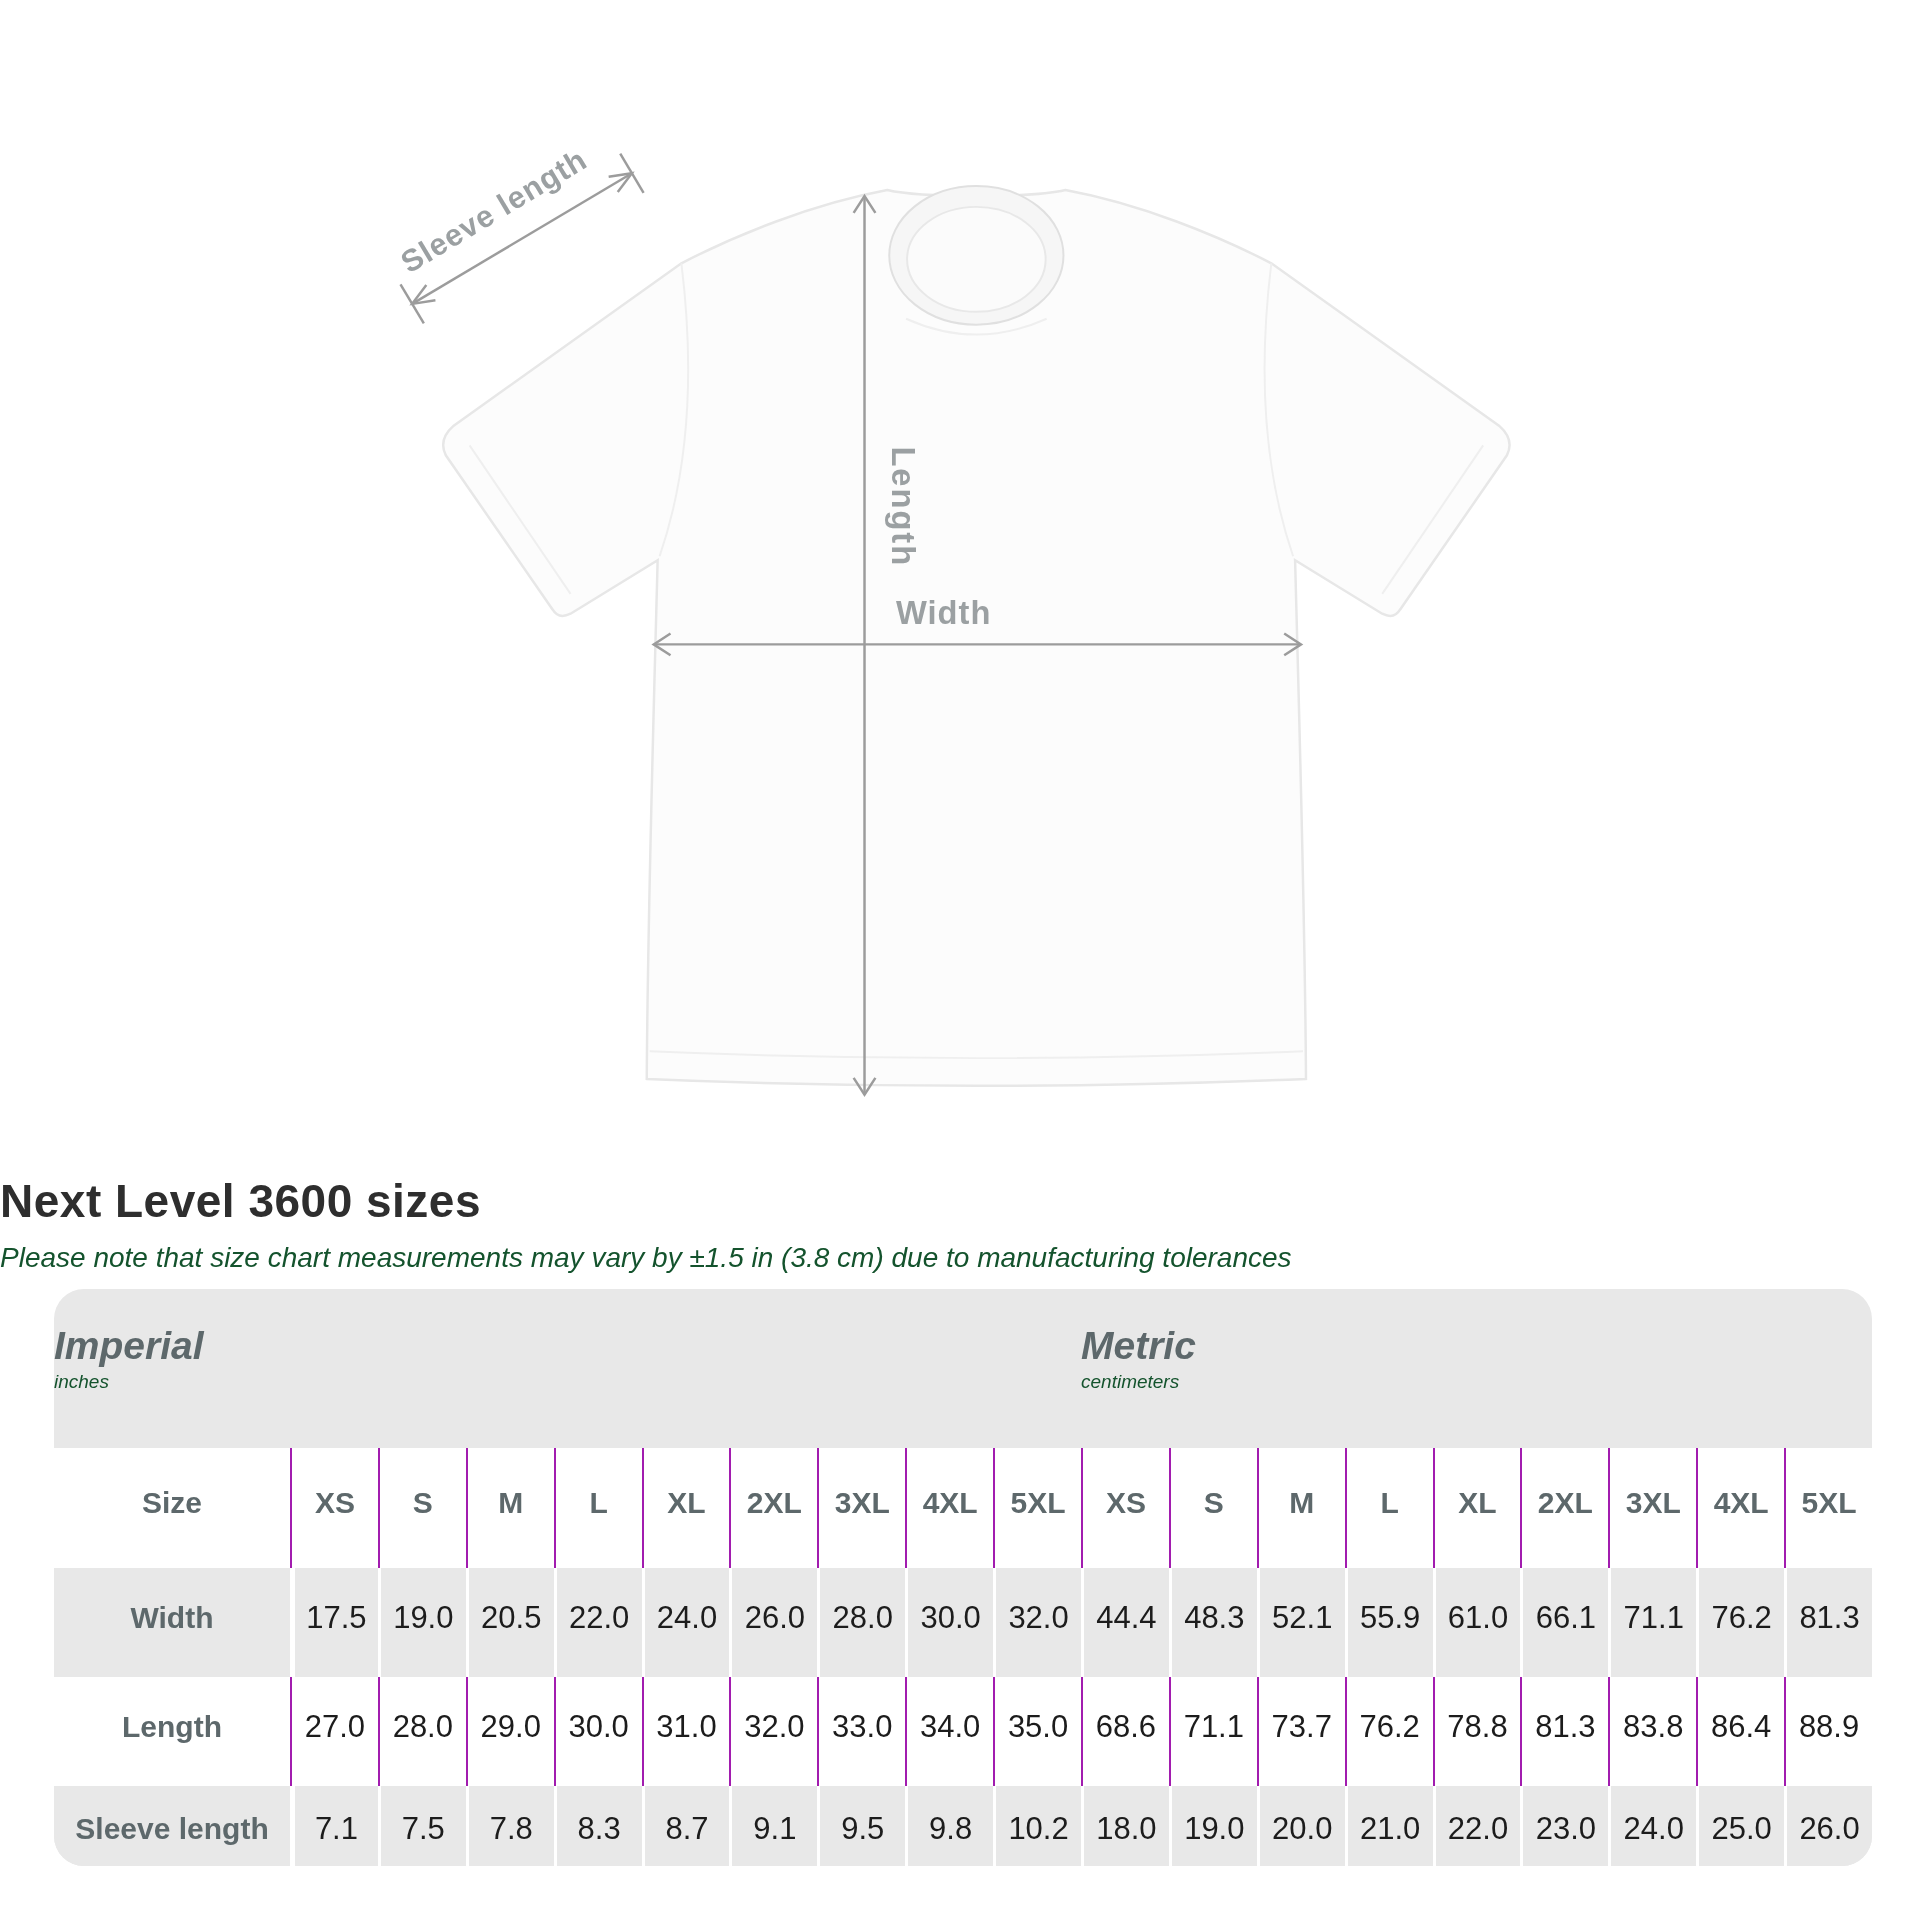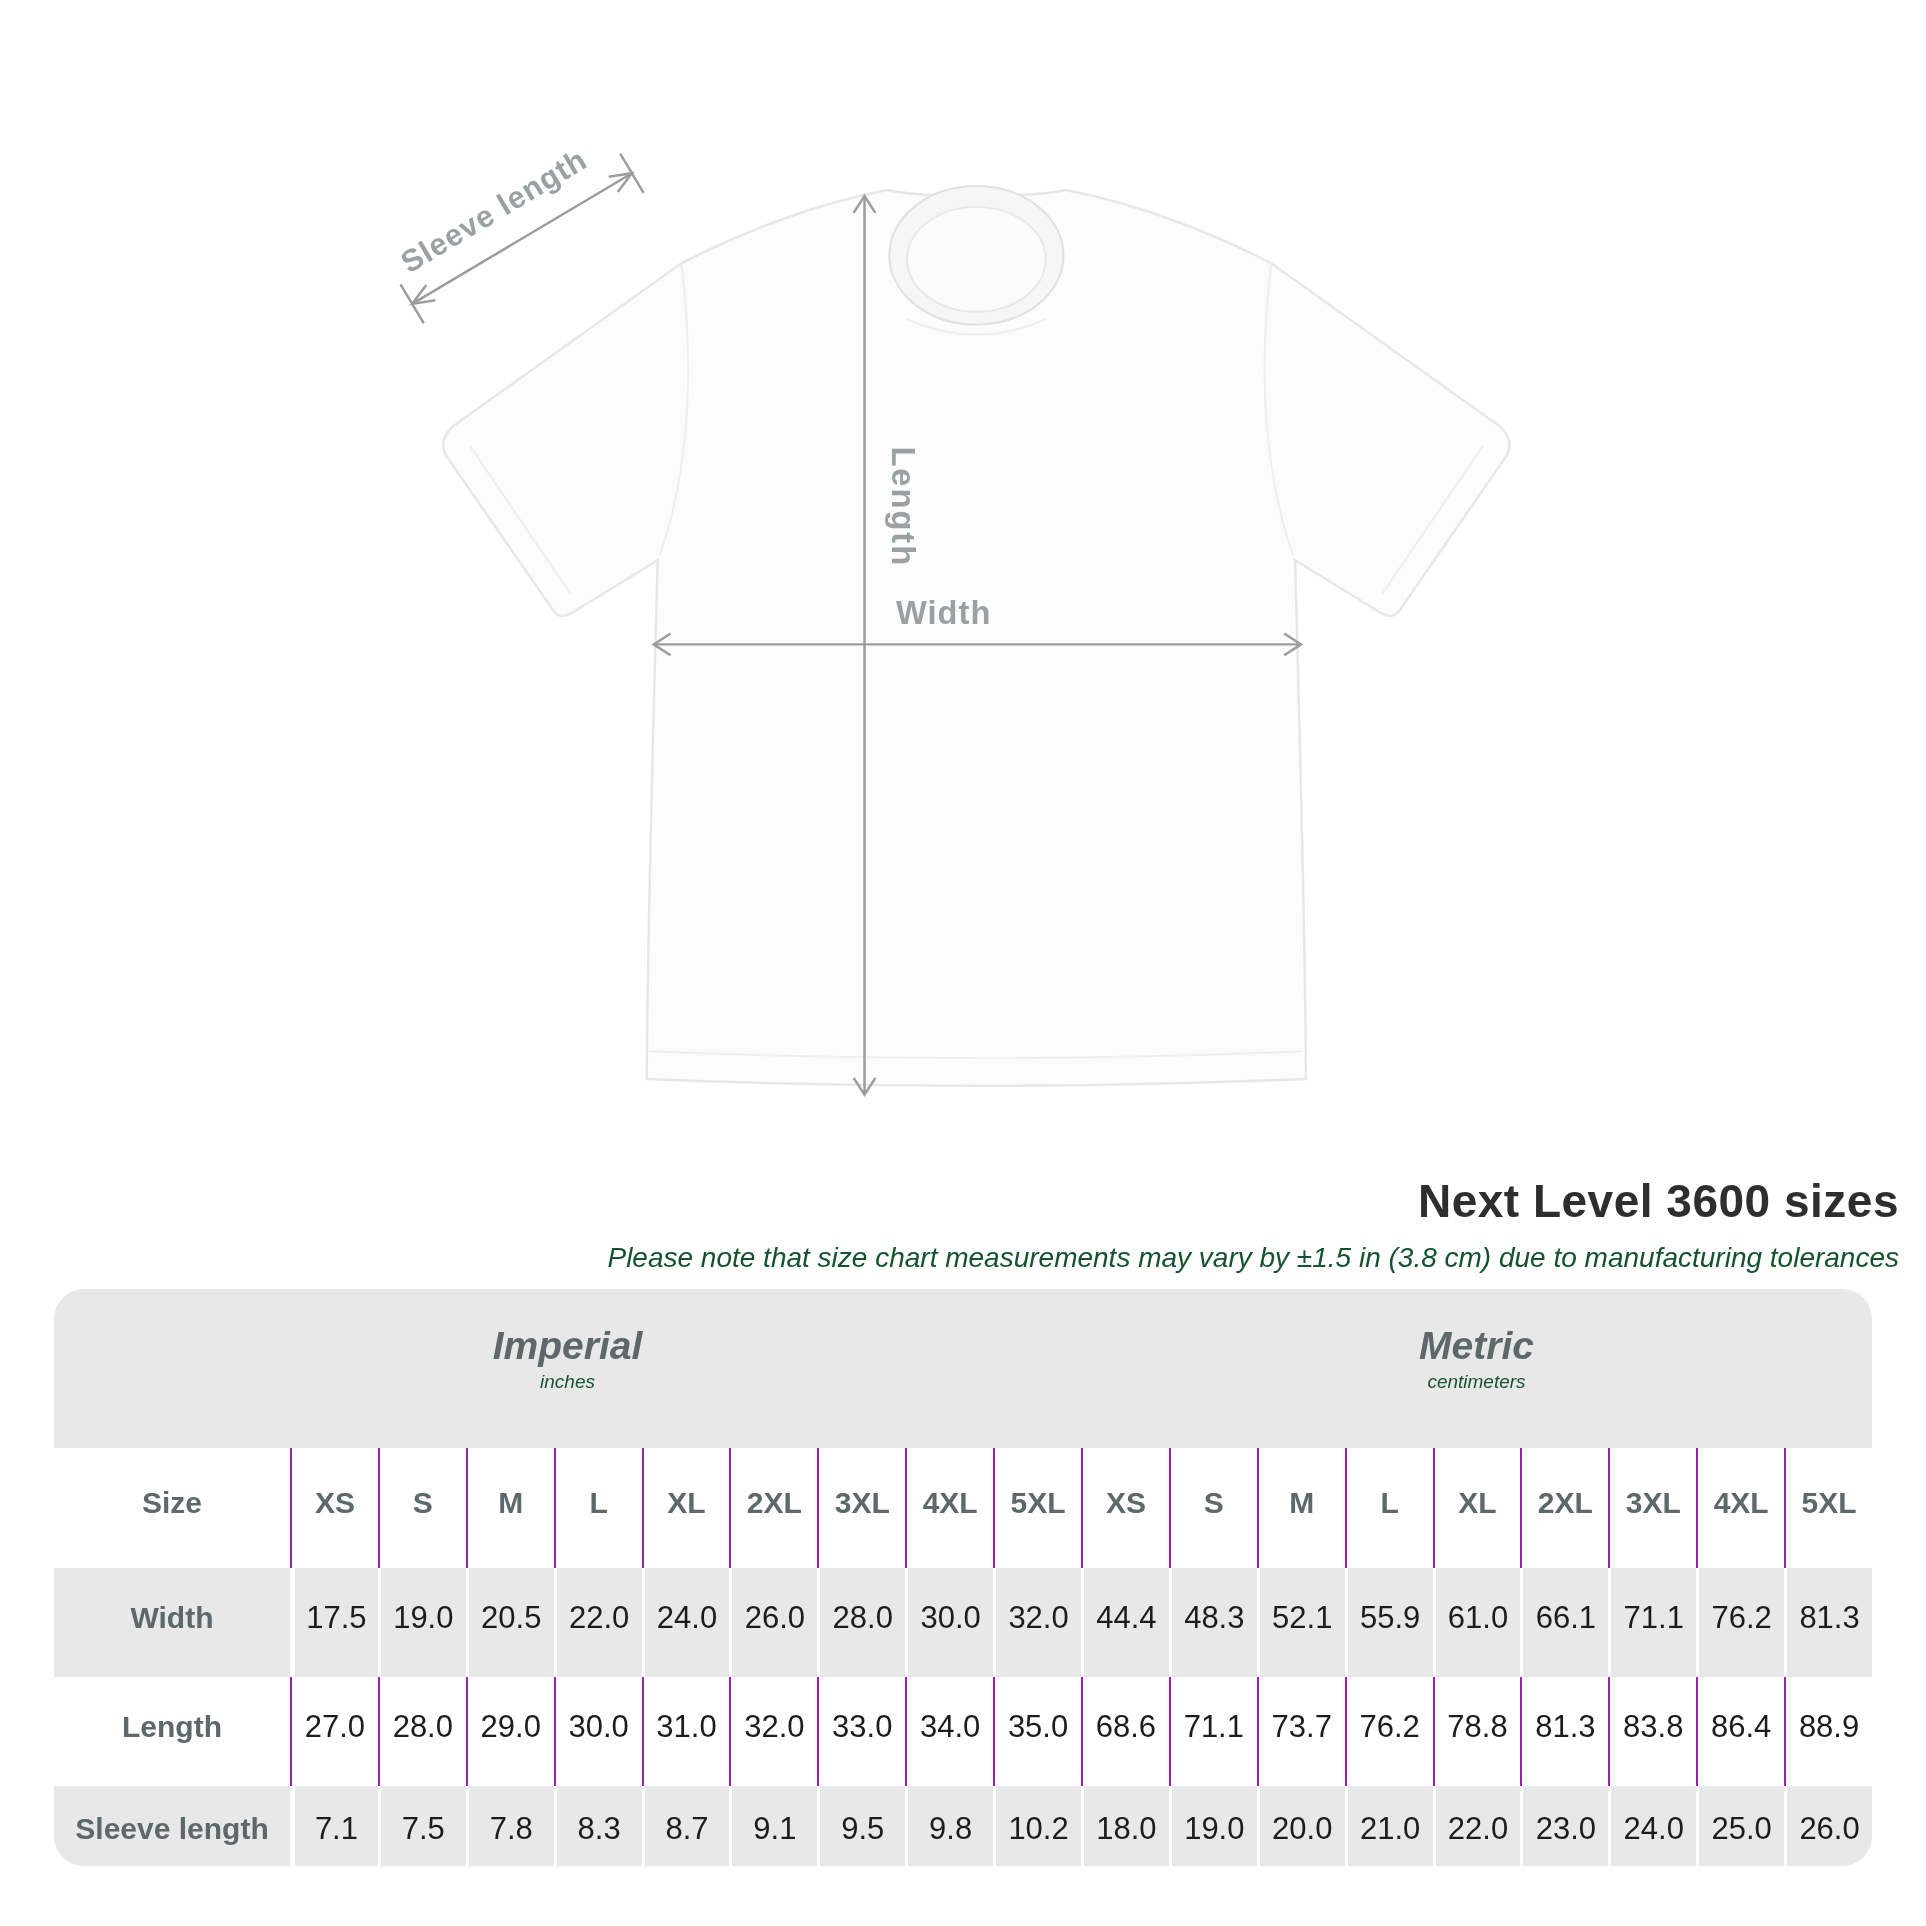--- a/index.html
+++ b/index.html
@@ -10,30 +10,30 @@
   
   .diagram{position:absolute;left:0;top:0;width:1927px;height:1168px;}
   .dim-line{stroke:#9c9c9c;stroke-width:2.5;fill:none;}
   .dim-tick{stroke:#9c9c9c;stroke-width:2.5;fill:none;}
   .dim-text{font-family:"Liberation Sans", sans-serif;font-weight:bold;fill:#9ba0a2;}
   .shirt-outline{fill:#fcfcfc;stroke:#e7e7e7;stroke-width:2.5;}
   .shirt-seam{fill:none;stroke:#efefef;stroke-width:2;}
   .collar-outer{fill:#f6f6f6;stroke:#e0e0e0;stroke-width:2;}
   .collar-inner{fill:#fbfbfb;stroke:#e8e8e8;stroke-width:2;}
   
-  .title-block{position:absolute;left:0;top:1174px;width:1899px;text-align:right;}
+  .title-block{position:absolute;left:0;top:1174px;width:1899px;text-align:left;}
   .page-title{margin:0;font-size:46px;font-weight:bold;color:#2e2e2e;letter-spacing:0.5px;}
   .page-subtitle{margin:14px 0 0 0;font-size:28px;font-style:italic;color:#14532d;}
   
   .size-panel{
     position:absolute;left:54px;top:1289px;width:1818px;height:577px;
     background:#e8e8e8;border-radius:30px;overflow:hidden;
   }
   .unit-row{display:grid;grid-template-columns:1027px 791px;height:159px;}
-  .unit-cell{text-align:center;padding-top:34px;box-sizing:border-box;}
+  .unit-cell{text-align:left;padding-top:34px;box-sizing:border-box;}
   .unit-label{font-size:39px;font-weight:bold;font-style:italic;color:#5d686b;line-height:46px;}
   .unit-sub{font-size:19px;font-style:italic;color:#14532d;margin-top:2px;}
   .trow{display:grid;grid-template-columns:236px repeat(18,1fr);height:109px;}
   .trow.header{height:120px;}
   .trow:last-child{height:96px;}
   .trow.white{background:#ffffff;}
   .trow.gray{background:#e8e8e8;}
   .tcell{
     display:flex;align-items:center;justify-content:center;
     box-sizing:border-box;padding-bottom:10px;

